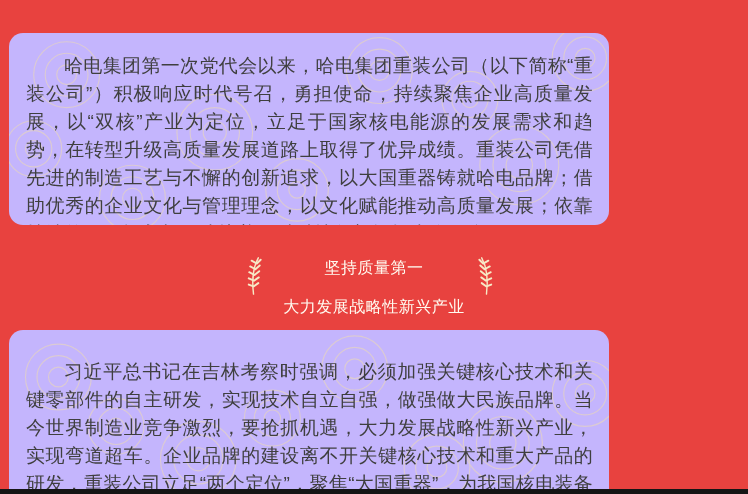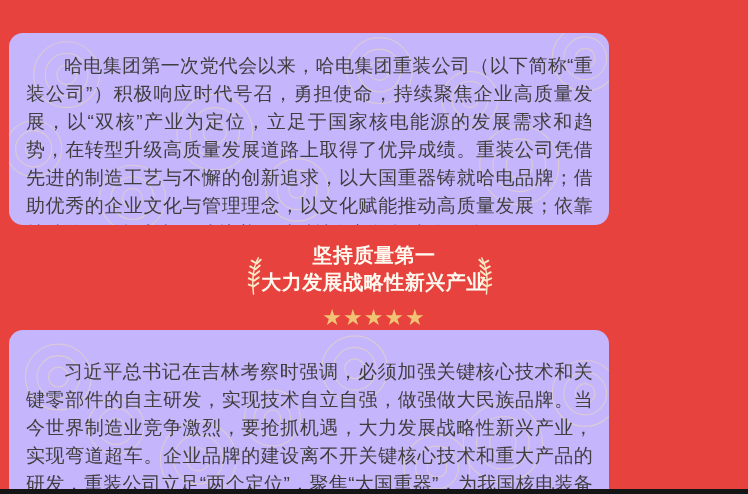--- a/index.html
+++ b/index.html
@@ -22,21 +22,21 @@
     text-align:justify;text-indent:2em;
     letter-spacing:0.2px;
   }
   .card--intro p{padding-top:19px;}
   .card--quote p{padding-top:28px;}
   .banner{
     position:absolute;left:0;top:225px;width:748px;height:105px;
     text-align:center;color:#fffaf0;
   }
   .banner h2{
-    margin:0;font-size:20px;line-height:27px;font-weight:bold;
+    margin:12px;font-size:16px;line-height:27px;font-weight:normal;
     letter-spacing:0.5px;
   }
   .banner .l1{padding-top:17px;}
   .stars{
     margin-top:12px;font-size:22px;line-height:20px;
     color:#f0c474;letter-spacing:1px;
   }
   .wheat{position:absolute;top:29px;width:18px;height:42px;}
   .wheat--left{left:245px;}
   .wheat--right{left:477px;transform:scaleX(-1);}

